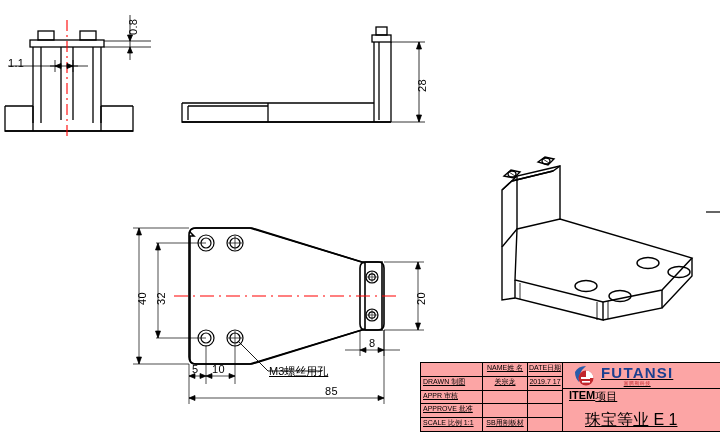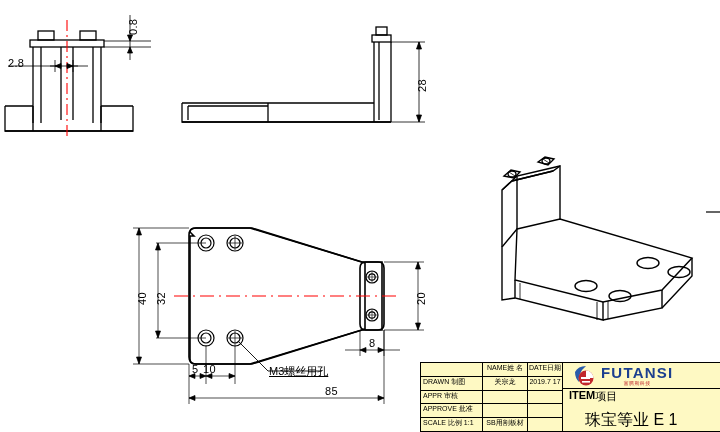--- a/index.html
+++ b/index.html
@@ -44,21 +44,22 @@
   #title-block {
     position: absolute;
     left: 420px;
     top: 362px;
     width: 300px;
     height: 70px;
     border: 1.6px solid #000;
     border-right: none;
     box-sizing: border-box;
     display: flex;
-    background: #fef9c3;
+    background: #fca5a5;
+    text-decoration: underline;
   }
   #tb-left {
     width: 142px;
     box-sizing: border-box;
     border-right: 1.6px solid #000;
     display: flex;
     flex-direction: column;
   }
   .tb-row {
     display: flex;
@@ -340,37 +341,37 @@
       <path d="M597 302 L597 320 M608 301 L608 319" stroke-width="0.9"></path>
       <path d="M520 283 L520 299" stroke-width="0.8"></path>
     </g>
 
     <g stroke="#000" stroke-width="1.2">
       <path d="M706 212 L720 212"></path>
     </g>
   </g>
 </svg>
 
-<div class="dim-text" style="left:8px; top:57px;">2.8</div>
+<div class="dim-text" style="left:8px; top:57px;">1.1</div>
 
 <div class="dim-text vert" style="left:127px; top:35px;">0.8</div>
 
 <div class="dim-text vert" style="left:416px; top:92px;">28</div>
 
 <div class="dim-text vert" style="left:136px; top:305px;">40</div>
 
 <div class="dim-text vert" style="left:155px; top:305px;">32</div>
 
 <div class="dim-text vert" style="left:415px; top:305px;">20</div>
 
 <div class="dim-text" style="left:369px; top:337px;">8</div>
 
 <div class="dim-text" style="left:192px; top:363px;">5</div>
 
-<div class="dim-text" style="left:203px; top:363px;">10</div>
+<div class="dim-text" style="left:212px; top:363px;">10</div>
 
 <div class="dim-text" style="left:277px; top:385px;padding-left:48px;">85</div>
 
 <div class="note-text" style="left:269px; top:364px; text-decoration: underline;">M3螺丝用孔</div>
 
 <div id="title-block">
 
   <div id="tb-left">
 
     <div class="tb-row">

